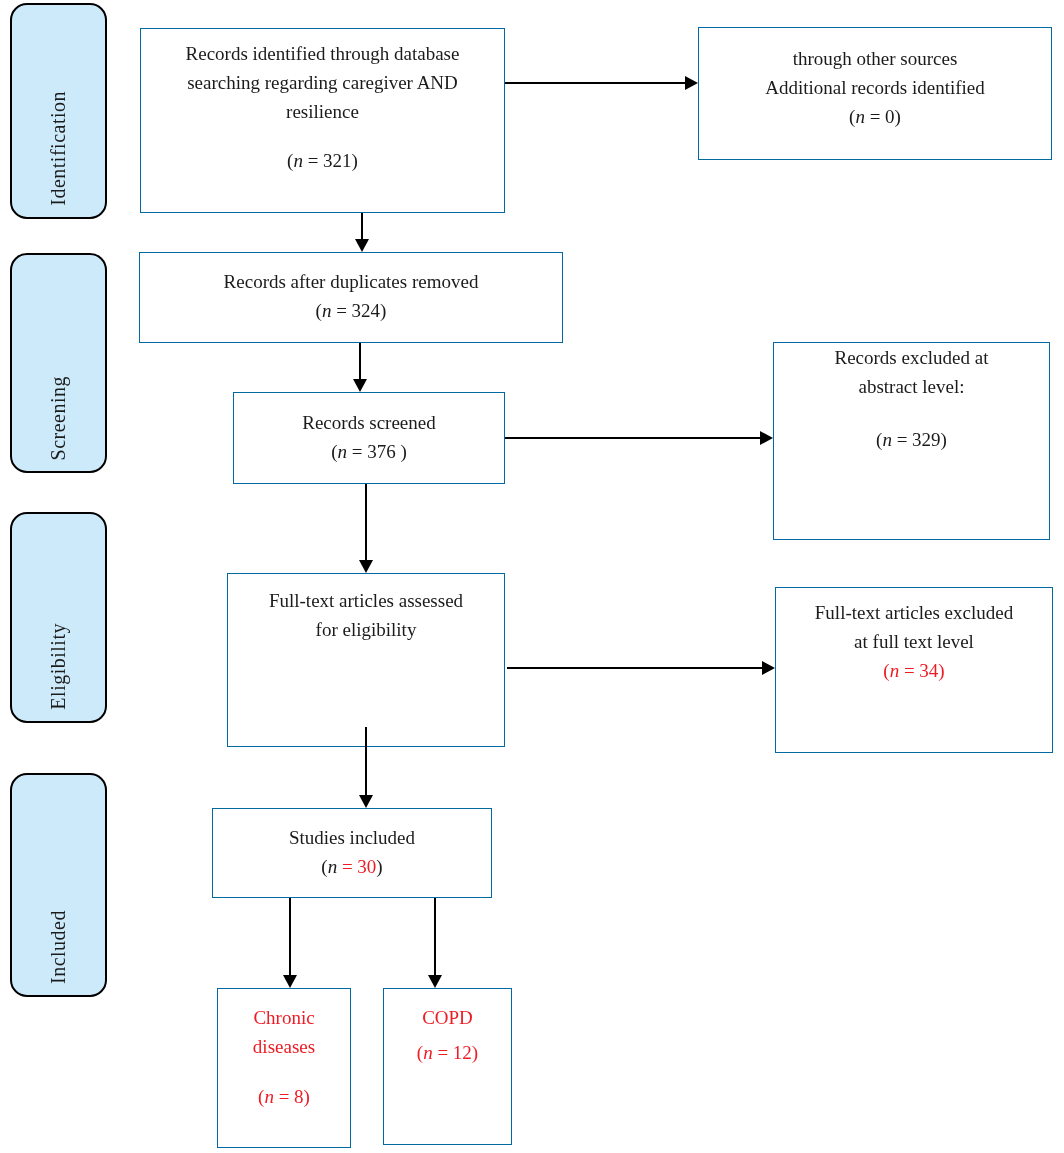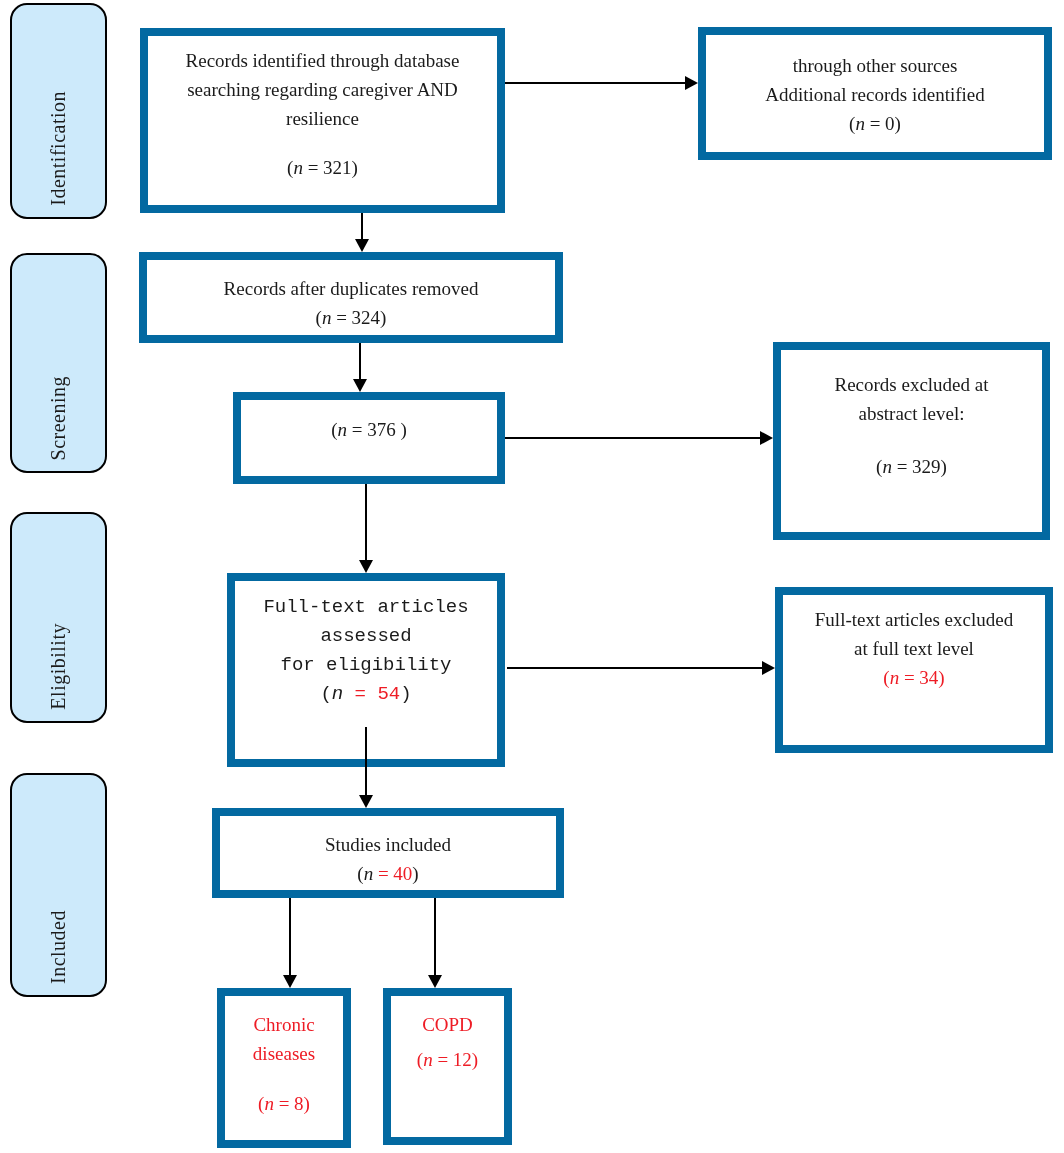--- a/index.html
+++ b/index.html
@@ -38,21 +38,21 @@
     transform: rotate(180deg);
     font-size: 20px;
     letter-spacing: 0.5px;
     white-space: nowrap;
   }
 
   
   .box {
     position: absolute;
     background: #ffffff;
-    border: 8px solid #0369a1;
+    border: 1px solid #0369a1;
     text-align: center;
     font-size: 19px;
     line-height: 29px;
   }
   .ln { display: block; }
   .it { font-style: italic; }
   .red { color: var(--red); }
 
   
   .hline { position: absolute; height: 2px; background: var(--line); }
@@ -106,53 +106,51 @@
   </div>
 
   <div class="box" style="left:139px; top:252px; width:424px; height:91px; padding-top:14px;">
     <span class="ln">Records after duplicates removed</span>
     <div>
       <span>(</span><span class="it">n</span><span> = 324)</span>
     </div>
   </div>
 
   <div class="box" style="left:233px; top:392px; width:272px; height:92px; padding-top:15px;">
+    <span class="ln">Records screened</span>
     <div>
       <span>(</span><span class="it">n</span><span> = 376 )</span>
     </div>
   </div>
 
-  <div class="box" style="left:773px; top:342px; width:277px; height:198px; padding-top:20px;">
+  <div class="box" style="left:773px; top:342px; width:277px; height:198px; padding-top:0;">
     <span class="ln">Records excluded at</span>
     <span class="ln">abstract level:</span>
     <div style="margin-top:24px;">
       <span>(</span><span class="it">n</span><span> = 329)</span>
     </div>
   </div>
 
-  <div class="box" style="left:227px; top:573px; width:278px; height:194px; padding-top:12px;font-family:Liberation Mono, monospace;">
+  <div class="box" style="left:227px; top:573px; width:278px; height:174px; padding-top:12px;">
     <span class="ln">Full-text articles assessed</span>
     <span class="ln">for eligibility</span>
-    <div>
-      <span>(</span><span class="it">n</span><span class="red"> = 54</span><span>)</span>
-    </div>
   </div>
 
   <div class="box" style="left:775px; top:587px; width:278px; height:166px; padding-top:10px;">
     <span class="ln">Full-text articles excluded</span>
     <span class="ln">at full text level</span>
     <div class="red">
       <span>(</span><span class="it">n</span><span> = 34)</span>
     </div>
   </div>
 
-  <div class="box" style="left:212px; top:808px; width:352px; height:90px; padding-top:14px;">
+  <div class="box" style="left:212px; top:808px; width:280px; height:90px; padding-top:14px;">
     <span class="ln">Studies included</span>
     <div>
-      <span>(</span><span class="it">n</span><span class="red"> = 40</span><span>)</span>
+      <span>(</span><span class="it">n</span><span class="red"> = 30</span><span>)</span>
     </div>
   </div>
 
   <div class="box red" style="left:217px; top:988px; width:134px; height:160px; padding-top:14px;">
     <span class="ln">Chronic</span>
     <span class="ln">diseases</span>
     <div style="margin-top:21px;">
       <span>(</span><span class="it">n</span><span> = 8)</span>
     </div>
   </div>

